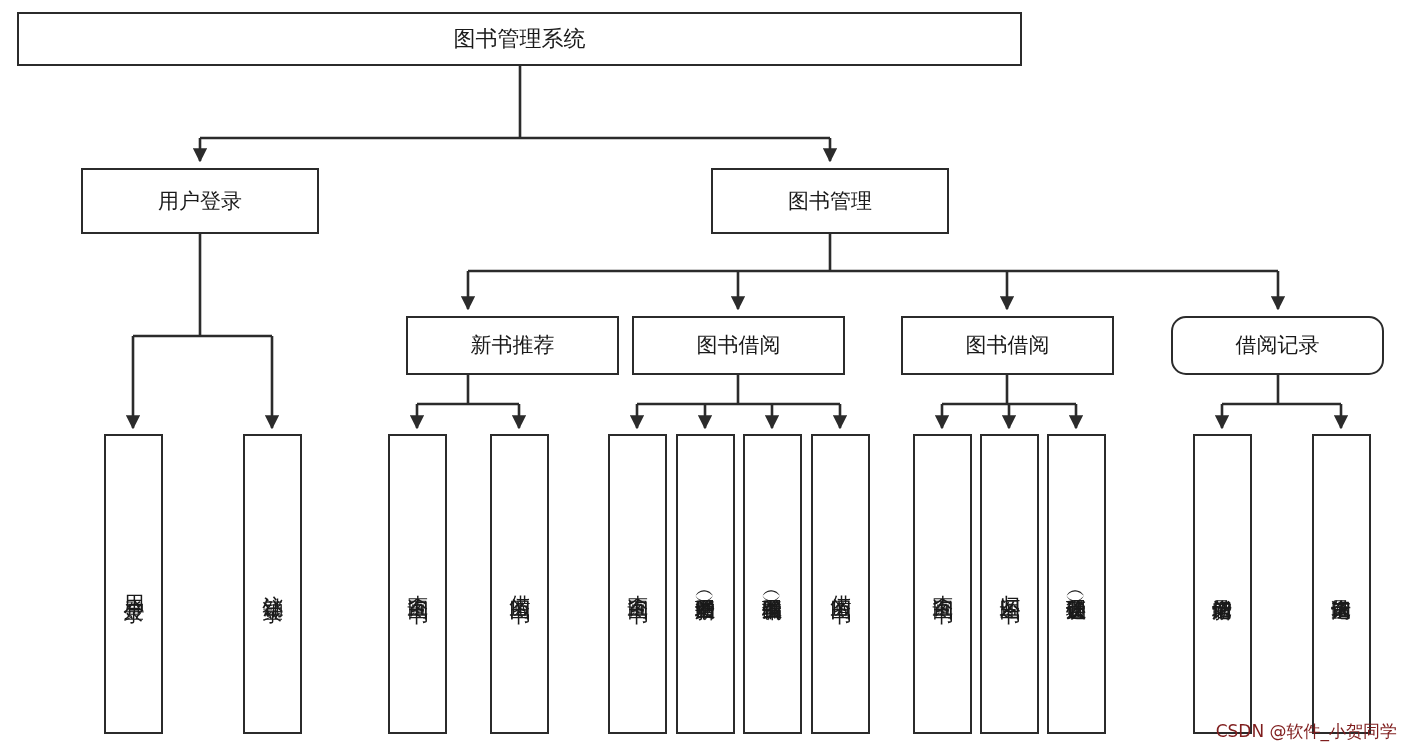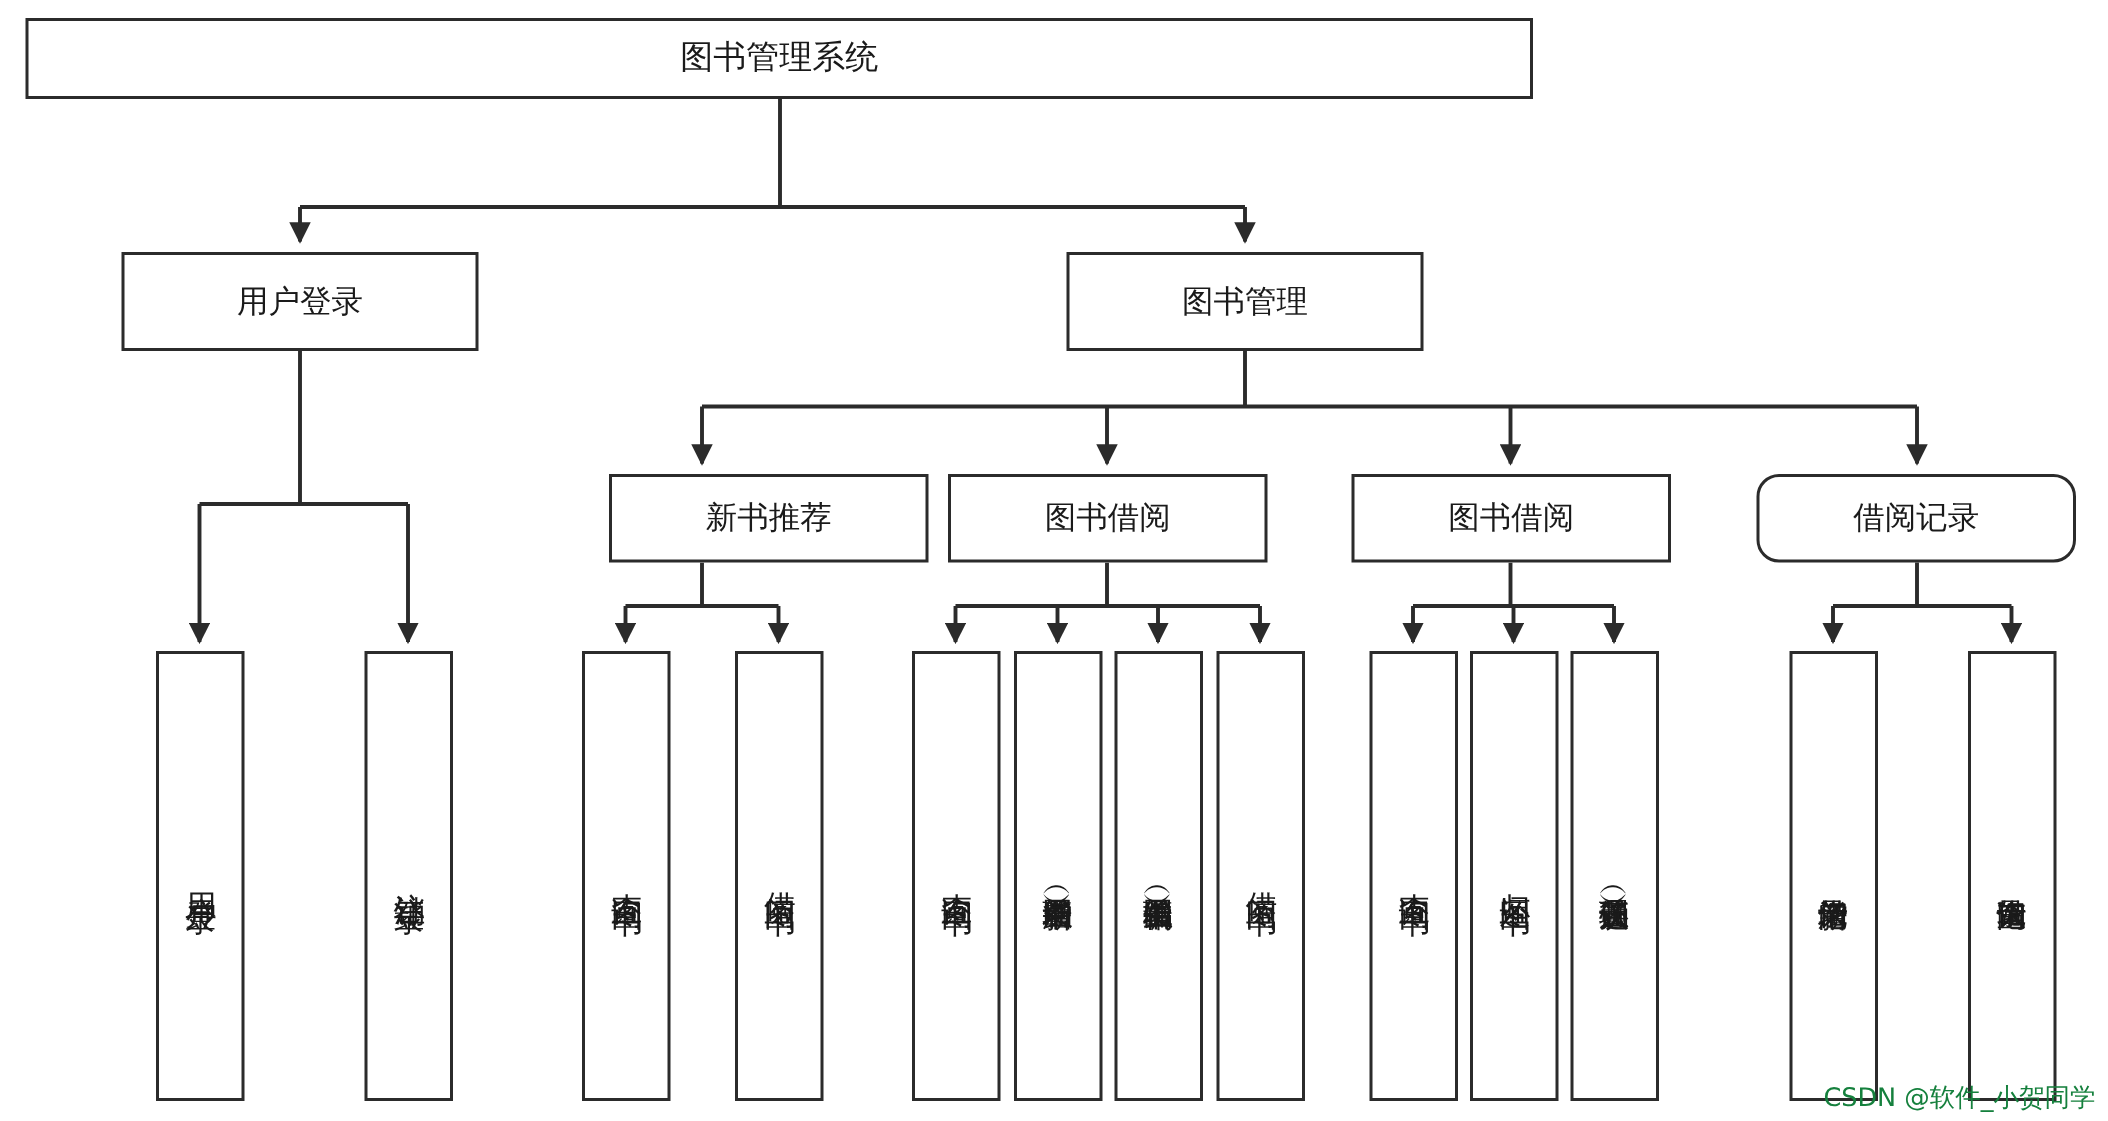--- a/index.html
+++ b/index.html
@@ -63,21 +63,21 @@
   }
   .node.v.tight .lbl {
     font-size: 20px;
     letter-spacing: 0px;
   }
   .watermark {
     position: absolute;
     right: 8px;
     bottom: 4px;
     font-size: 17px;
-    color: #15803d;
+    color: #7f1d1d;
     z-index: 3;
     white-space: nowrap;
   }
 </style>
 </head>
 <body>
 
 <div id="canvas">
 
   <svg class="edges" viewBox="0 0 1405 747" xmlns="http://www.w3.org/2000/svg">

